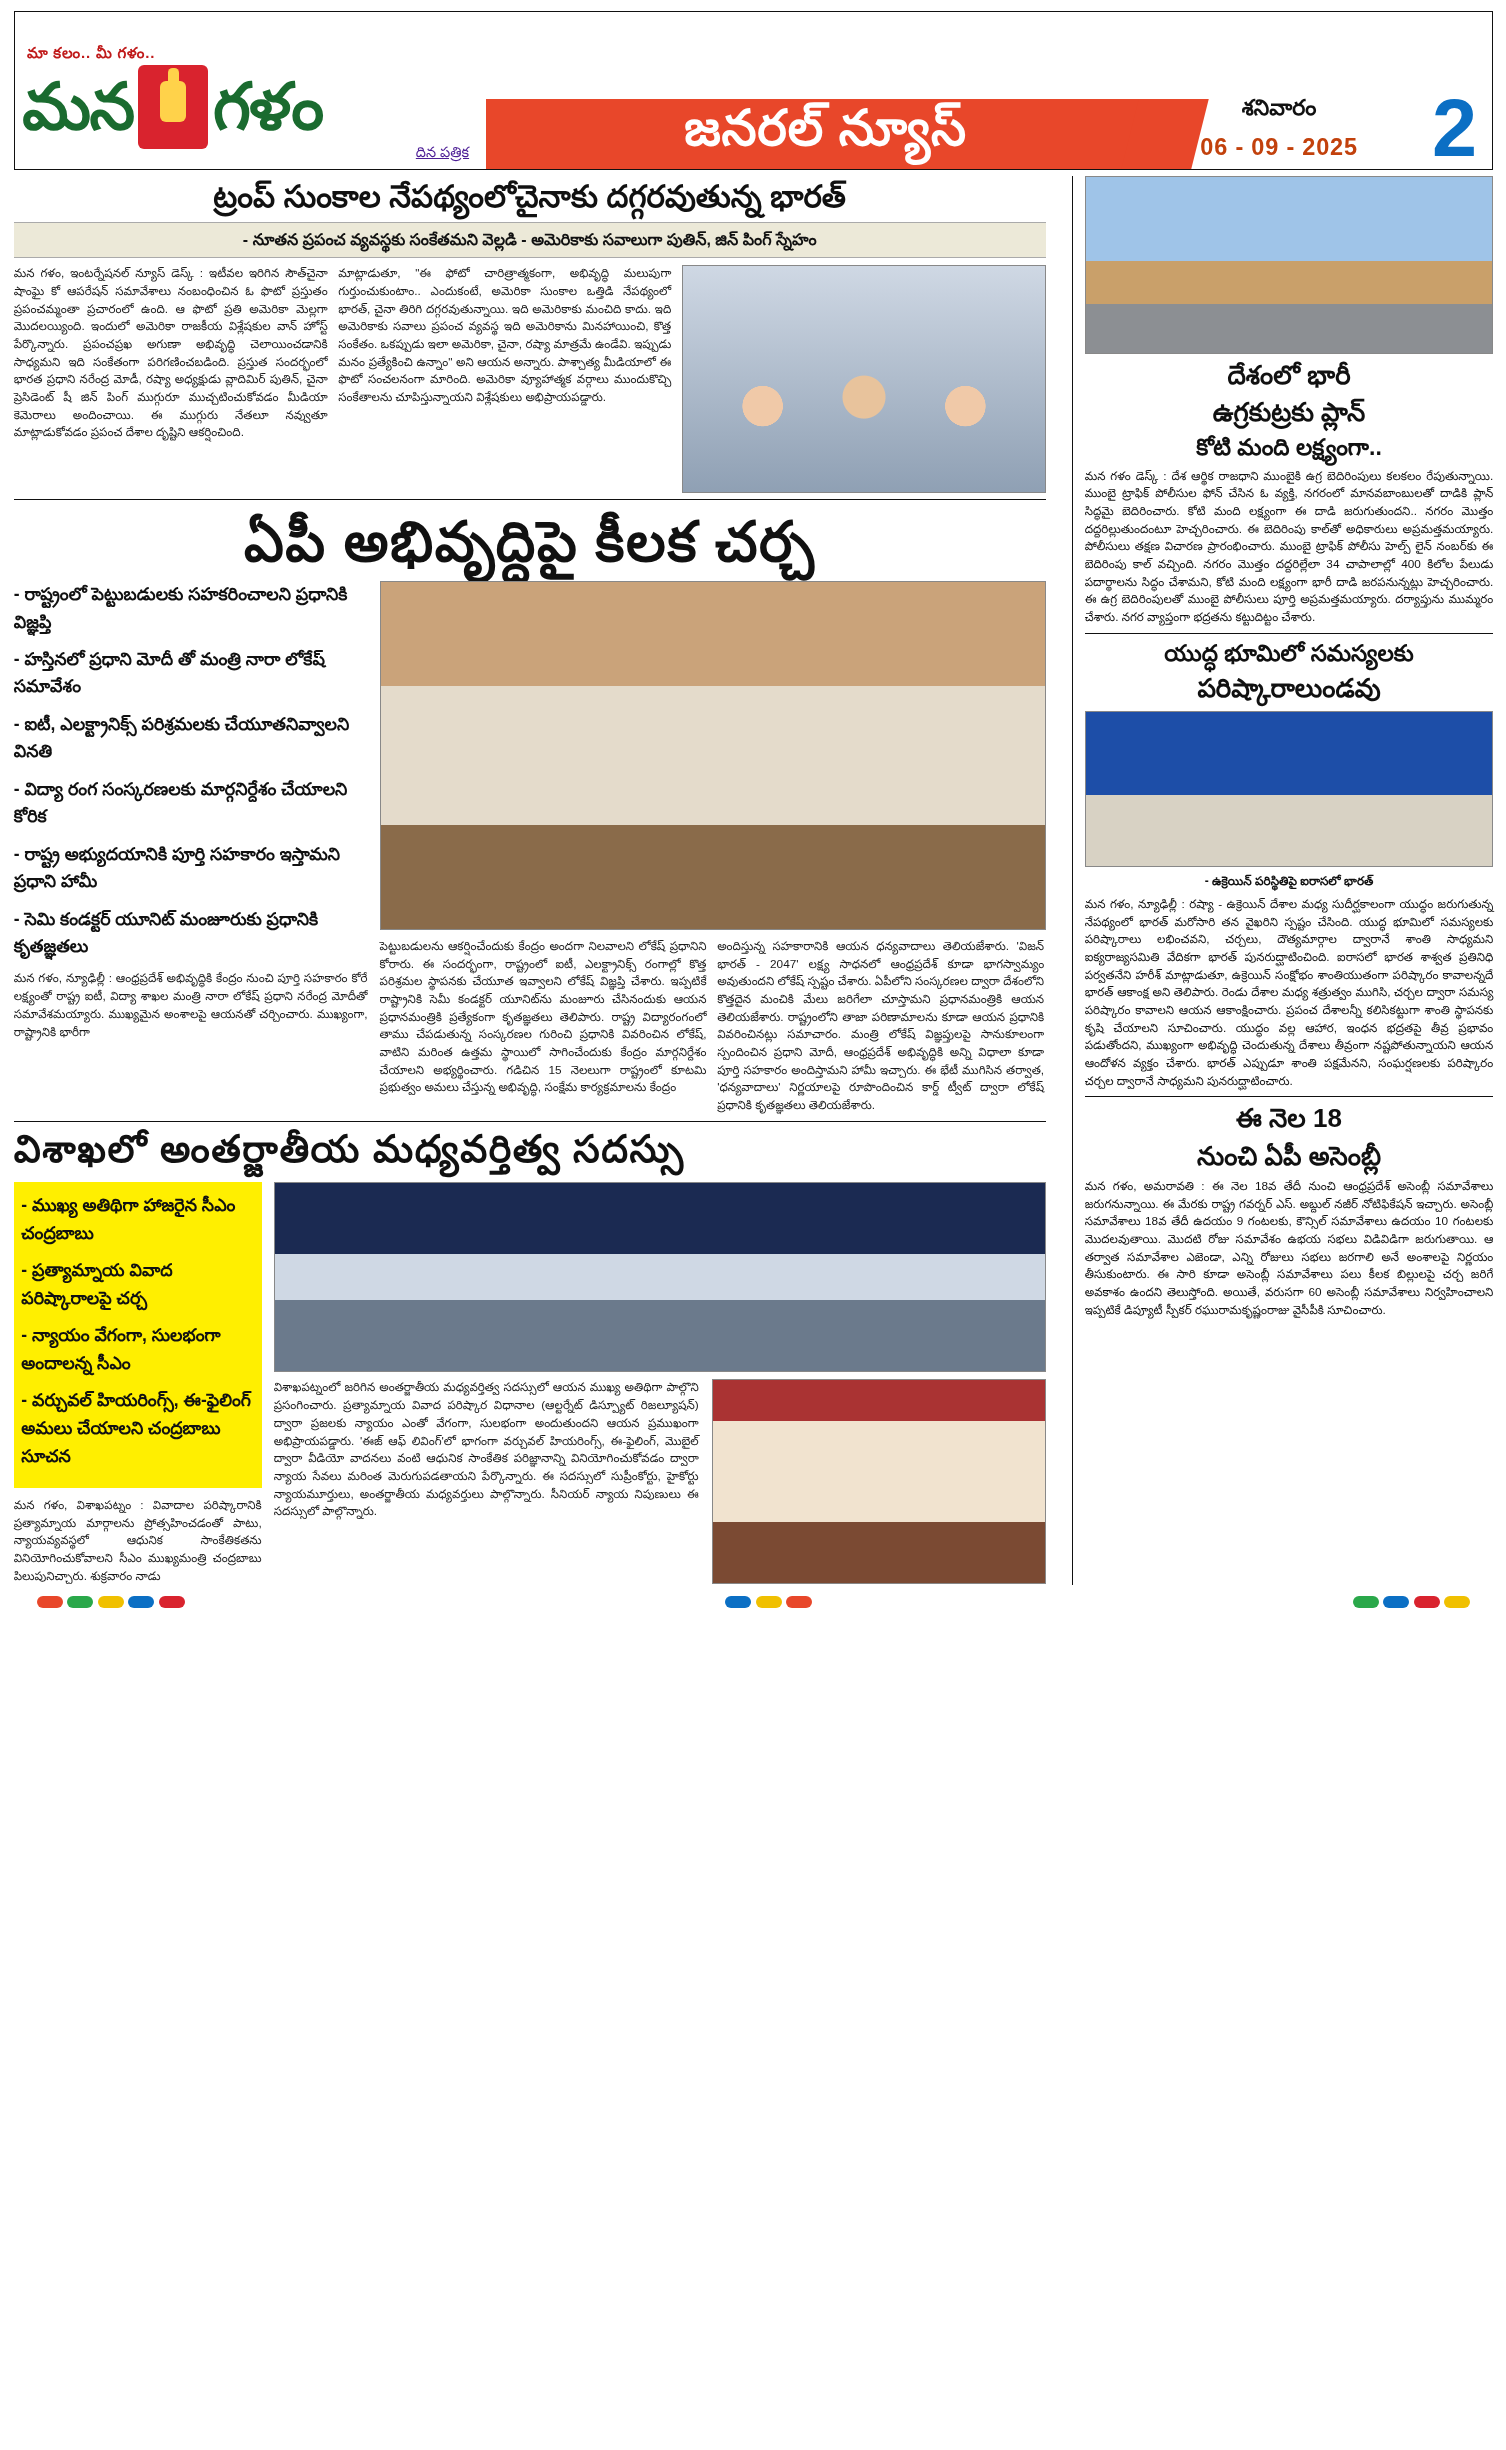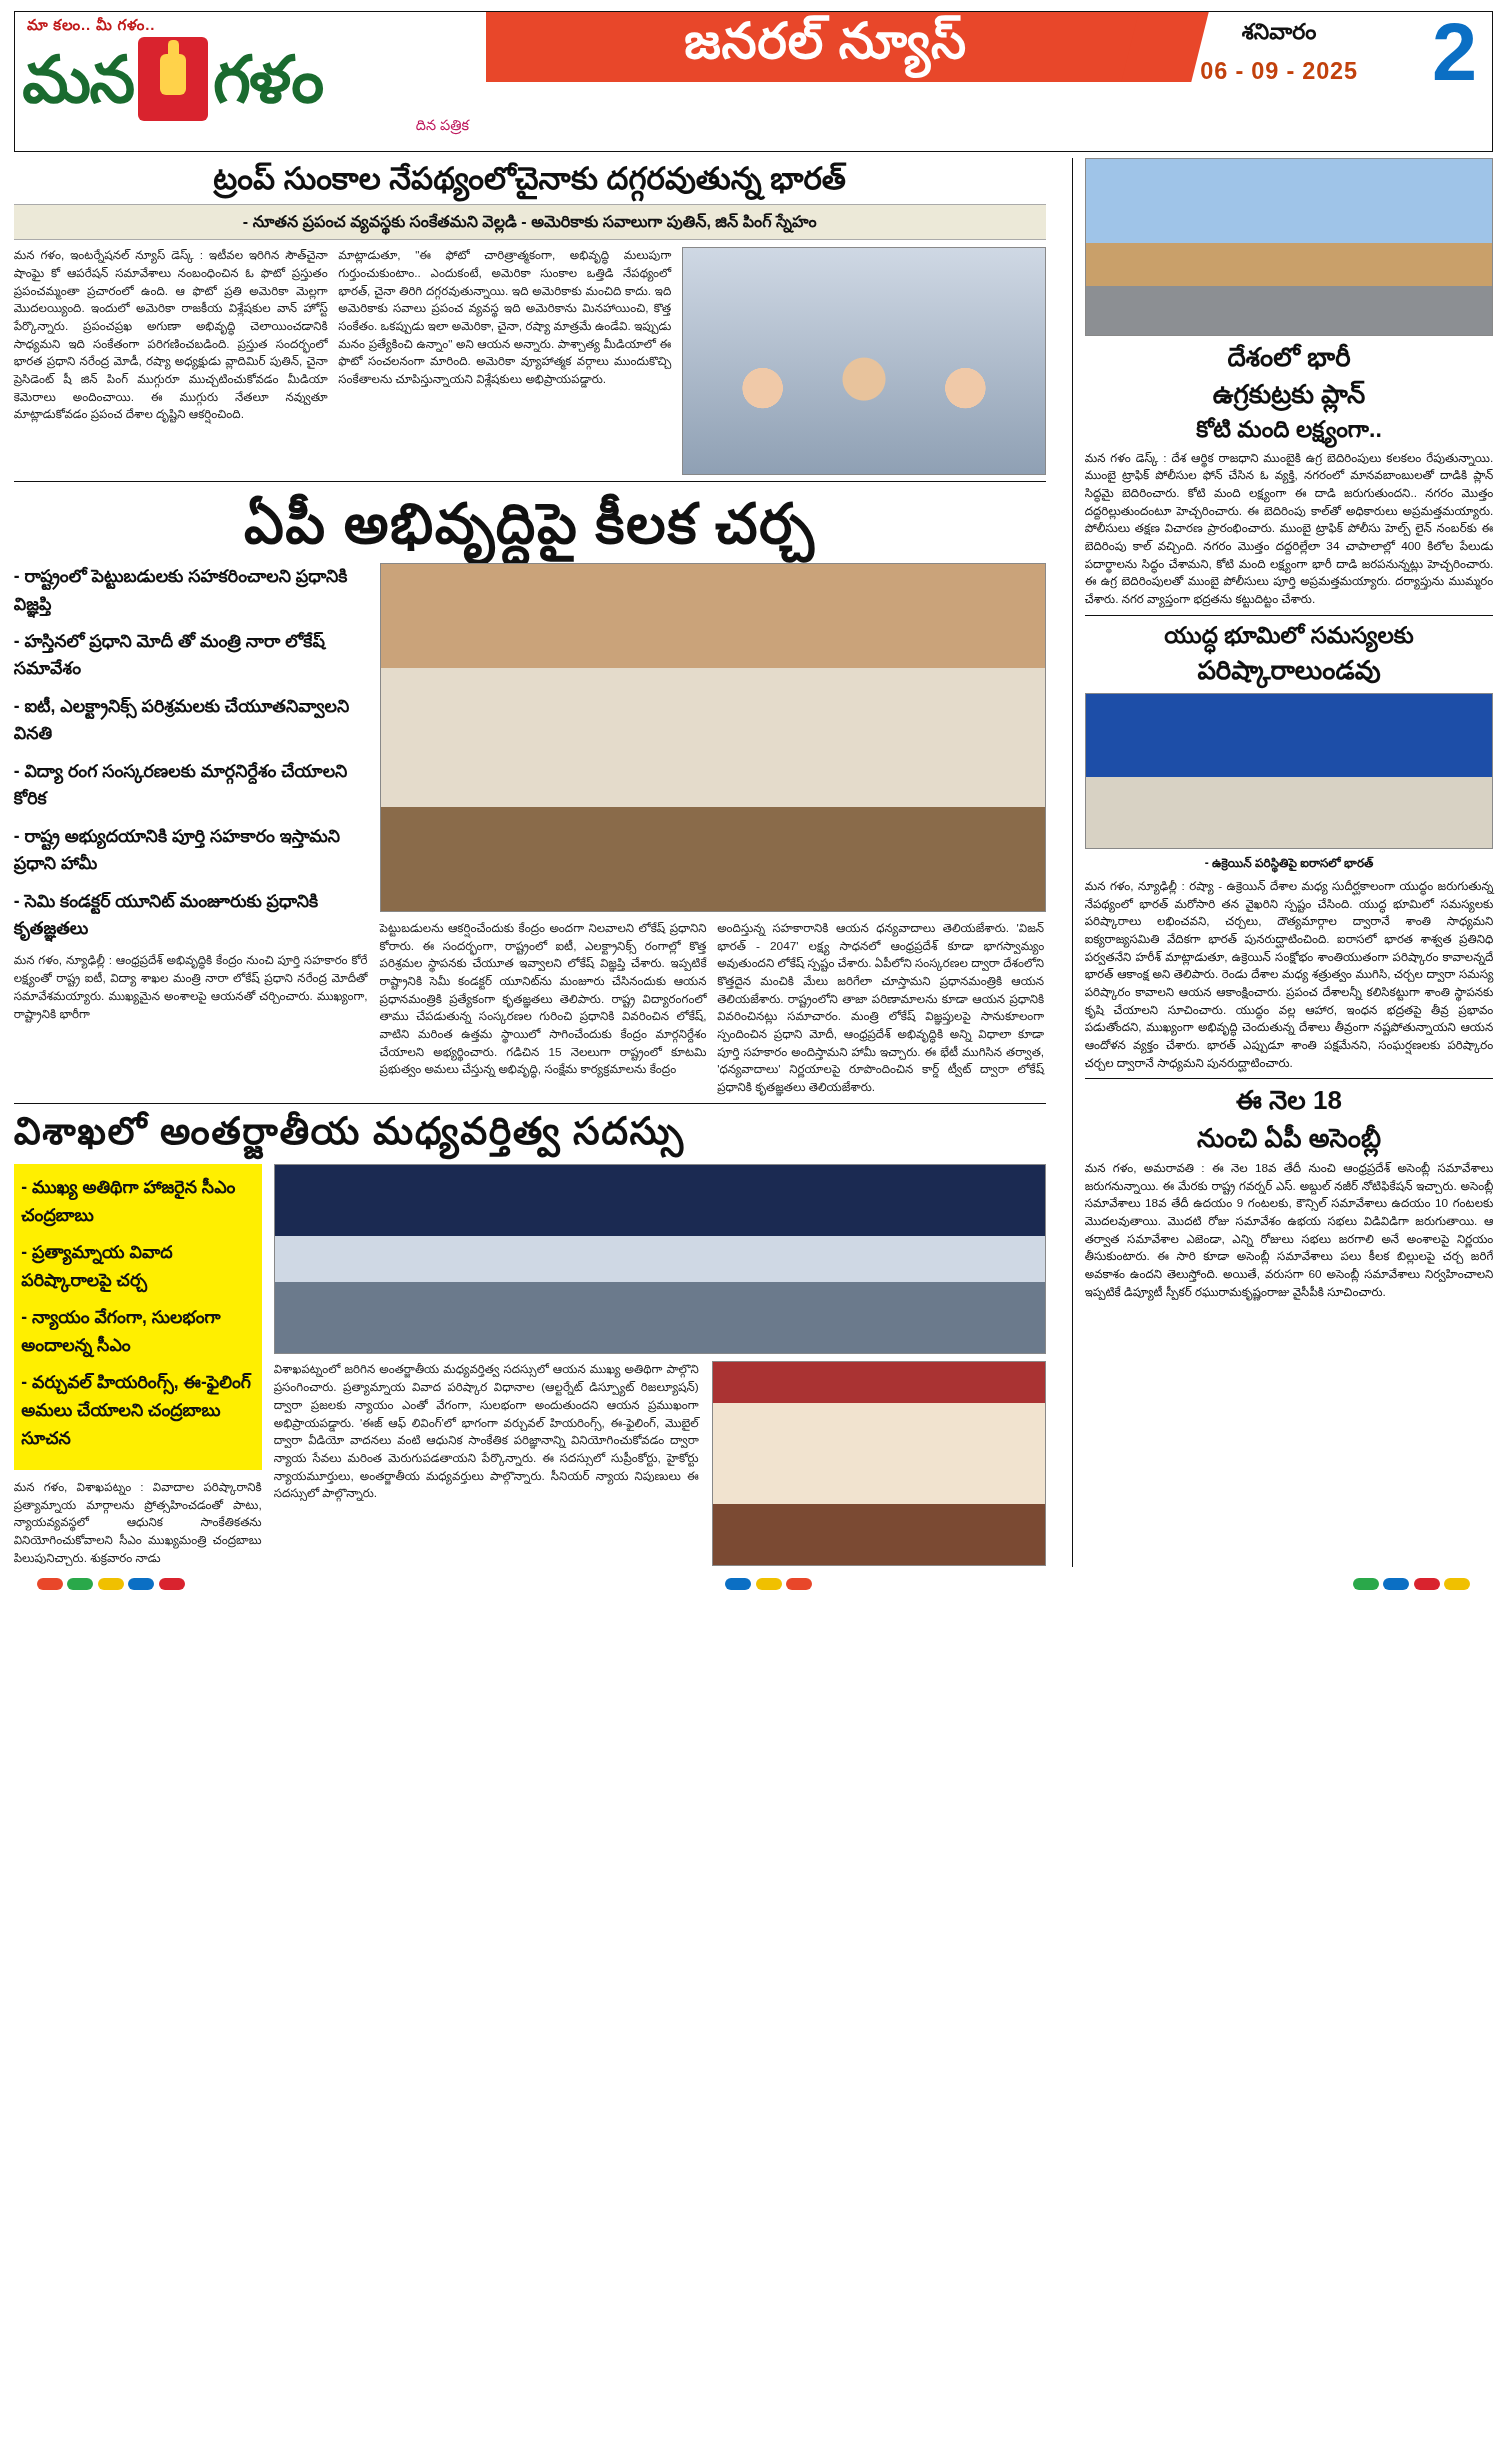--- a/index.html
+++ b/index.html
@@ -14,23 +14,23 @@
     width: 1507px;
     min-height: 2450px;
     background: #fff;
     padding: 10.6px 13.7px 7.6px 13.7px;
     position: relative;
   }
 
   
   .masthead {
     display: flex;
-    align-items: flex-start;
+    align-items: flex-end;
     border: 1.5px solid #111;
-    height: 141px;
+    height: 159px;
     overflow: hidden;
   }
   .mast-logo {
     width: 471px;
     background: #ffffff;
     display: flex;
     flex-direction: column;
     justify-content: center;
     padding: 4.6px 7.6px;
     position: relative;
@@ -68,21 +68,21 @@
   }
   .fist::after {
     content: "";
     position: absolute;
     width: 10.6px; height: 23px;
     background: #ffd24a;
     border-radius: 4.6px;
     top: 3px; left: 30px;
   }
   .mast-sub {
-    font-size: 14.4px; color:#be185d; text-align:right; margin-right: 9px; margin-top:-4.6px;
+    font-size: 14.4px; color:#4c1d95; text-align:right; margin-right: 9px; margin-top:-4.6px;text-decoration:underline;
   }
   .mast-center {
     flex: 1;
     background: #e8472a;
     display:flex; align-items:center; justify-content:center;
     position: relative;
   }
   .mast-center::after{
     content:"";
     position:absolute; right:-35px; top:0; bottom:0; width:70px;

